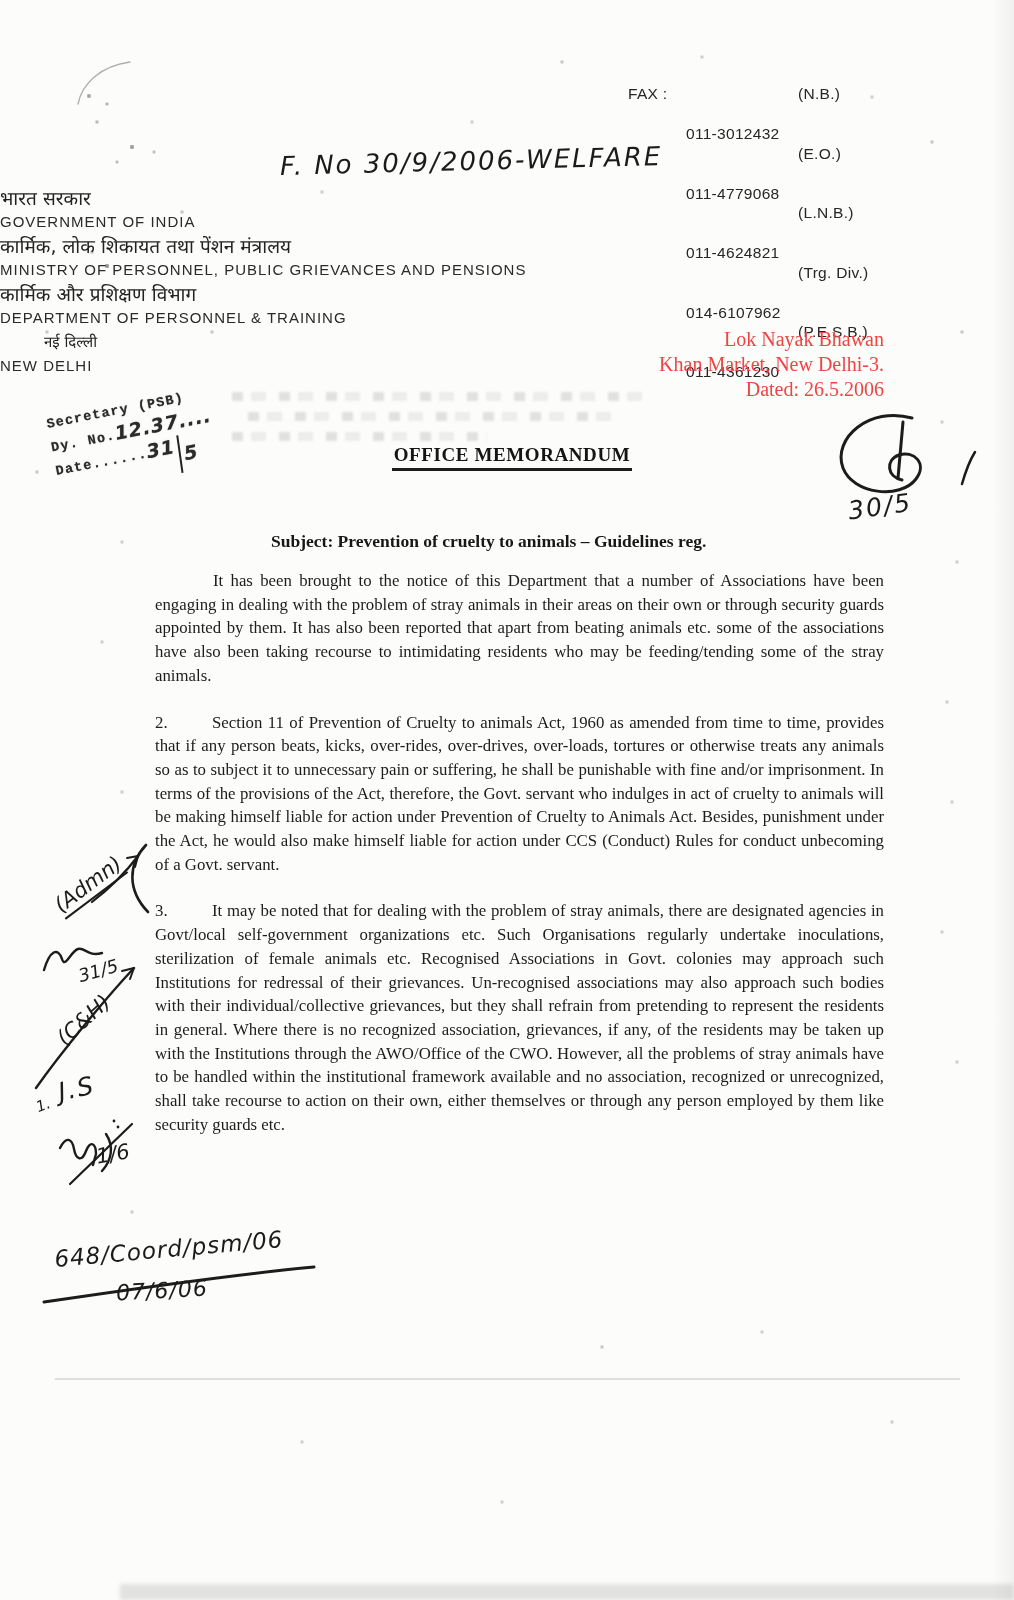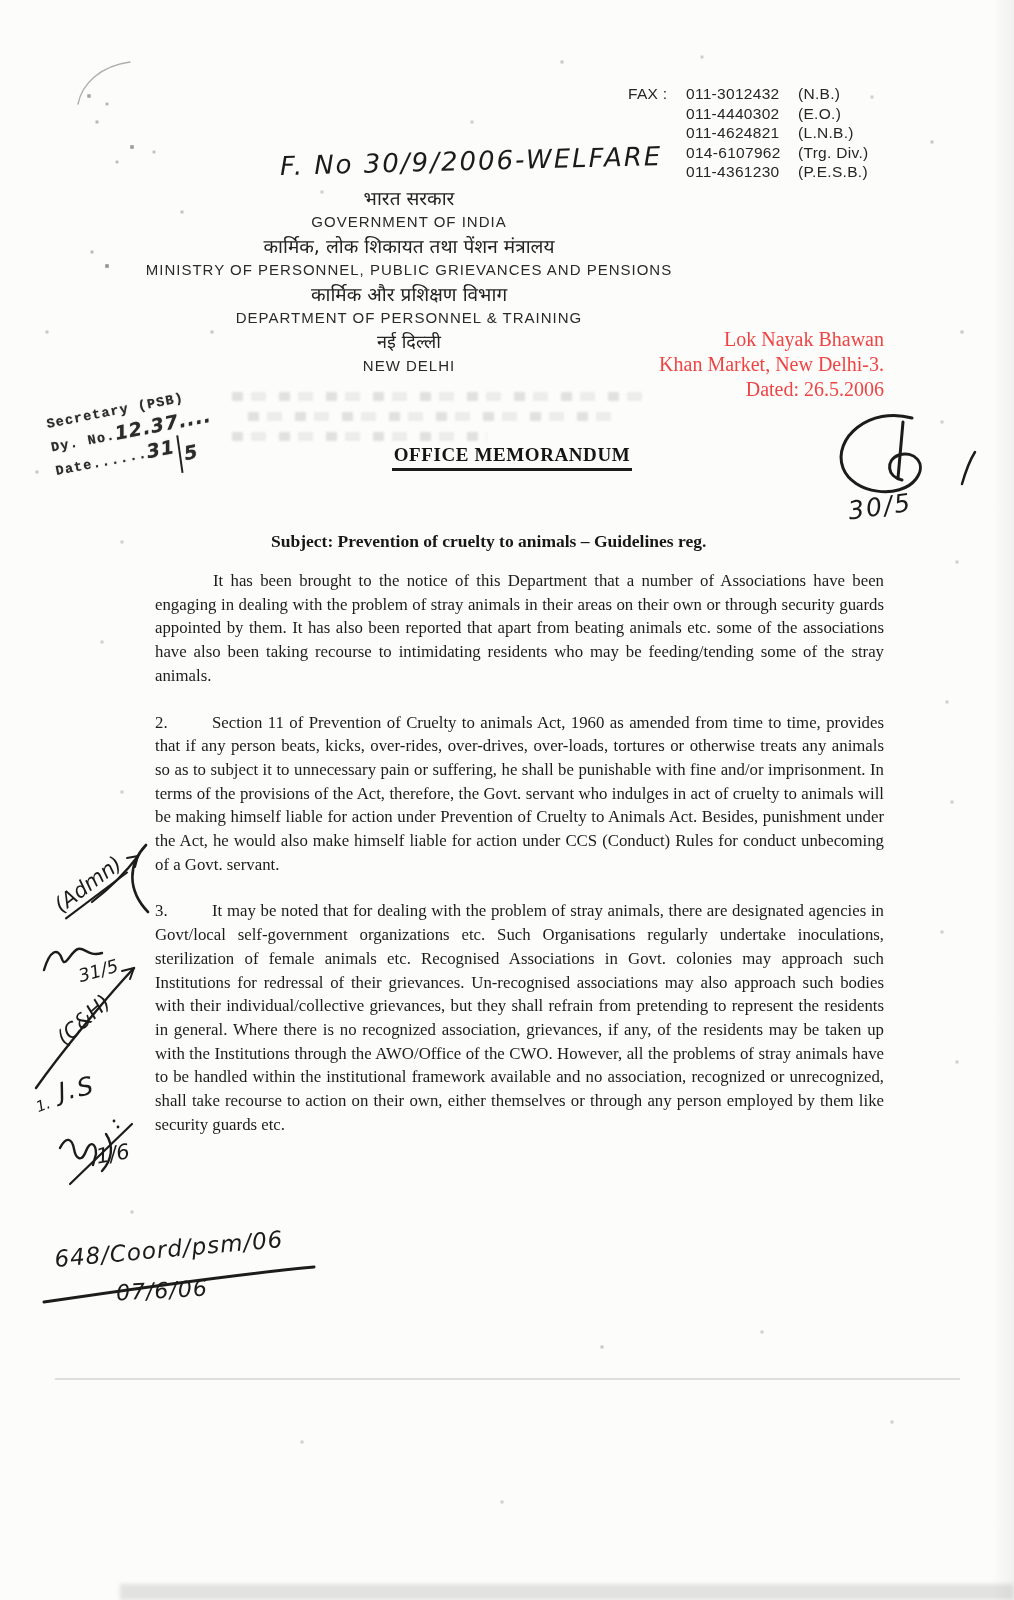--- a/index.html
+++ b/index.html
@@ -9,33 +9,33 @@
     background:#fcfcfa; overflow:hidden; color:#1d1d1d;
     font-family:"Liberation Serif", serif;
   }
   .abs { position:absolute; }
 
   
   .fax-block { left:628px; top:84px; font-family:"Liberation Sans", sans-serif;
     font-size:15.5px; line-height:19.5px; color:#262626; letter-spacing:.3px; }
   .fax-row { display:flex; }
   .fax-lab { width:58px; display:inline-block; }
-  .fax-num { width:112px; display:inline-block; }
+  .fax-num { width:112px; display:inline-block;margin-top:40px; }
 
   
   .hw { font-family:"DejaVu Sans", sans-serif; font-style:italic; color:#1b1b1b; }
   .fileno { left:280px; top:146px; font-size:26px; letter-spacing:2px;
     transform:rotate(-1.5deg); }
 
   
-  .header { left:0; top:186px; width:818px; text-align:center; color:#222; }
+  .header { left:0; top:186px; width:818px; text-align:left; color:#222; }
   .h-dev { font-family:"DejaVu Sans", sans-serif; font-size:19px; line-height:24px; }
   .h-en  { font-family:"Liberation Sans", sans-serif; font-size:15px;
     line-height:24px; letter-spacing:1px; color:#2a2a2a; }
-  .h-city-dev { font-size:18px; }
+  .h-city-dev { font-size:15px;margin-left:44px; }
 
   
   .address { right:130px; top:327px; text-align:right; font-size:20px;
     line-height:25px; color:#ef4444; }
 
   
   .stamp { left:50px; top:398px; transform:rotate(-11deg);
     font-family:"Liberation Mono", monospace; font-weight:700; font-size:13.5px;
     line-height:21px; color:#2b2b2b; letter-spacing:1.2px;
     text-shadow:0 0 1px rgba(50,50,50,.65); white-space:nowrap; }
@@ -129,21 +129,21 @@
   </svg>
 
   <div class="abs fax-block">
     <div class="fax-row">
       <span class="fax-lab">FAX :</span>
       <span class="fax-num">011-3012432</span>
       <span class="fax-dept">(N.B.)</span>
     </div>
     <div class="fax-row">
       <span class="fax-lab"></span>
-      <span class="fax-num">011-4440302</span>
+      <span class="fax-num">011-4779068</span>
       <span class="fax-dept">(E.O.)</span>
     </div>
     <div class="fax-row">
       <span class="fax-lab"></span>
       <span class="fax-num">011-4624821</span>
       <span class="fax-dept">(L.N.B.)</span>
     </div>
     <div class="fax-row">
       <span class="fax-lab"></span>
       <span class="fax-num">014-6107962</span>

